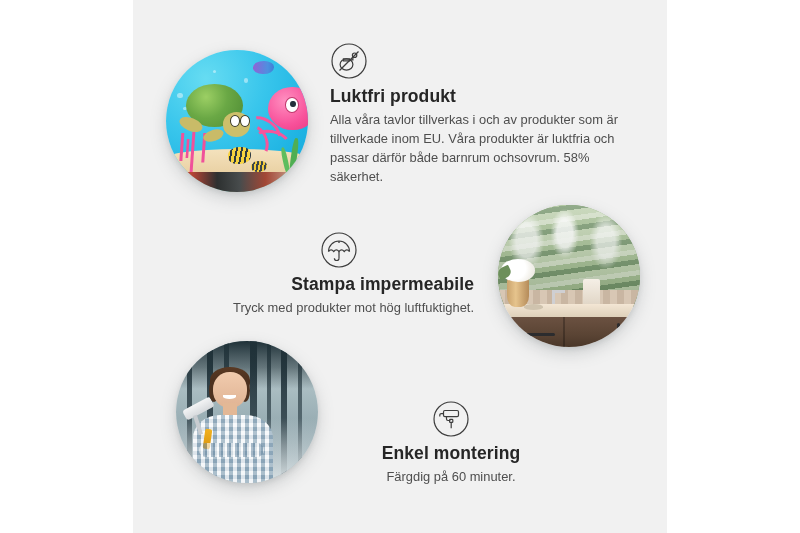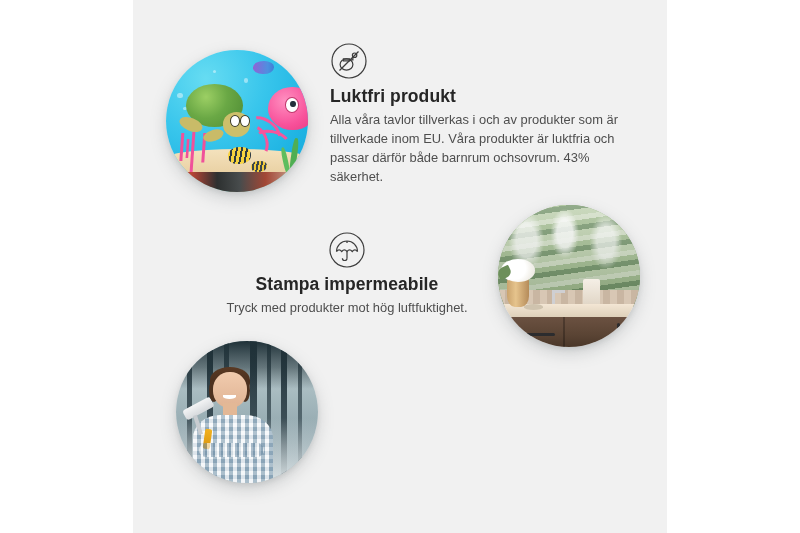--- a/index.html
+++ b/index.html
@@ -168,21 +168,21 @@
 
   .f-title{
     font-size:17.5px;font-weight:bold;color:#262626;
     margin:6px 0 4px 0;letter-spacing:.1px;
   }
   .f-body{
     font-size:12.9px;line-height:1.47;color:#4e4e4e;
   }
 
   .feat1{left:330px;top:42px;width:298px;}
-  .feat2{left:212px;top:231px;width:270px;text-align:center;}
+  .feat2{left:204px;top:231px;width:270px;text-align:right;}
   .feat2 .icon-wrap{margin:0 auto;}
   .feat3{left:331px;top:400px;width:240px;text-align:center;}
   .feat3 .icon-wrap{margin:0 auto;}
   .feat2 .f-title,.feat3 .f-title{margin-top:5px;}
 </style>
 </head>
 <body>
 
 <div class="stage">
 
@@ -223,21 +223,21 @@
       <svg viewBox="0 0 38 38" xmlns="http://www.w3.org/2000/svg">
         <circle cx="19" cy="19" r="17" fill="none" stroke="#3d3d3d" stroke-width="1.2"></circle>
         <ellipse cx="16.5" cy="22.5" rx="6.4" ry="5.6" fill="none" stroke="#3d3d3d" stroke-width="1.2"></ellipse>
         <path d="M13.4 16.9 h6.2 v1.9 h-6.2 z" fill="none" stroke="#3d3d3d" stroke-width="1.2"></path>
         <path d="M19.6 17.8 h3.3 v-3.0" fill="none" stroke="#3d3d3d" stroke-width="1.2"></path>
         <circle cx="24.6" cy="13.2" r="2.2" fill="none" stroke="#3d3d3d" stroke-width="1.2"></circle>
         <line x1="9.5" y1="28.5" x2="28.5" y2="9.5" stroke="#3d3d3d" stroke-width="1.3"></line>
       </svg>
     </div>
     <div class="f-title">Luktfri produkt</div>
-    <div class="f-body">Alla våra tavlor tillverkas i och av produkter som är tillverkade inom EU. Våra produkter är luktfria och passar därför både barnrum ochsovrum. 43% säkerhet.</div>
+    <div class="f-body">Alla våra tavlor tillverkas i och av produkter som är tillverkade inom EU. Våra produkter är luktfria och passar därför både barnrum ochsovrum. 58% säkerhet.</div>
   </div>
 
   <div class="feat feat2">
     <div class="icon-wrap">
       <svg viewBox="0 0 38 38" xmlns="http://www.w3.org/2000/svg">
         <circle cx="19" cy="19" r="17" fill="none" stroke="#3d3d3d" stroke-width="1.2"></circle>
         <path d="M8.5 20.5 a10.5 10.5 0 0 1 21 0" fill="none" stroke="#3d3d3d" stroke-width="1.2"></path>
         <path d="M8.5 20.5 q2.6 -3.2 5.25 0 q2.6 -3.2 5.25 0 q2.6 -3.2 5.25 0 q2.6 -3.2 5.25 0" fill="none" stroke="#3d3d3d" stroke-width="1.2"></path>
         <line x1="19" y1="20.5" x2="19" y2="27.2" stroke="#3d3d3d" stroke-width="1.2"></line>
         <path d="M19 27.2 a2.3 2.3 0 0 1 -4.6 0" fill="none" stroke="#3d3d3d" stroke-width="1.2"></path>
@@ -287,14 +287,28 @@
       <div class="arm"></div>
       <div class="hair"></div>
       <div class="hairside"></div>
       <div class="hairside2"></div>
       <div class="head"></div>
       <div class="smile"></div>
       <div class="neck"></div>
     </div>
   </div>
 
+  <div class="feat feat3">
+    <div class="icon-wrap">
+      <svg viewBox="0 0 38 38" xmlns="http://www.w3.org/2000/svg">
+        <circle cx="19" cy="19" r="17" fill="none" stroke="#3d3d3d" stroke-width="1.2"></circle>
+        <rect x="11.5" y="10.5" width="15" height="6.2" rx="1.4" fill="none" stroke="#3d3d3d" stroke-width="1.2"></rect>
+        <path d="M11.5 13.6 H9.2 a1.4 1.4 0 0 0 -1.4 1.4 v1.6" fill="none" stroke="#3d3d3d" stroke-width="1.2"></path>
+        <path d="M14.5 16.7 v2.4 a1.4 1.4 0 0 0 1.4 1.4 h2.4" fill="none" stroke="#3d3d3d" stroke-width="1.2"></path>
+        <rect x="17.6" y="19.4" width="3.2" height="3.0" rx="0.7" fill="none" stroke="#3d3d3d" stroke-width="1.2"></rect>
+        <line x1="19.2" y1="22.4" x2="19.2" y2="28.2" stroke="#3d3d3d" stroke-width="1.2"></line>
+      </svg>
+    </div>
+    <div class="f-title">Enkel montering</div>
+    <div class="f-body">Färgdig på 60 minuter.</div>
+  </div>
 
 </div>
 
 </body></html>

